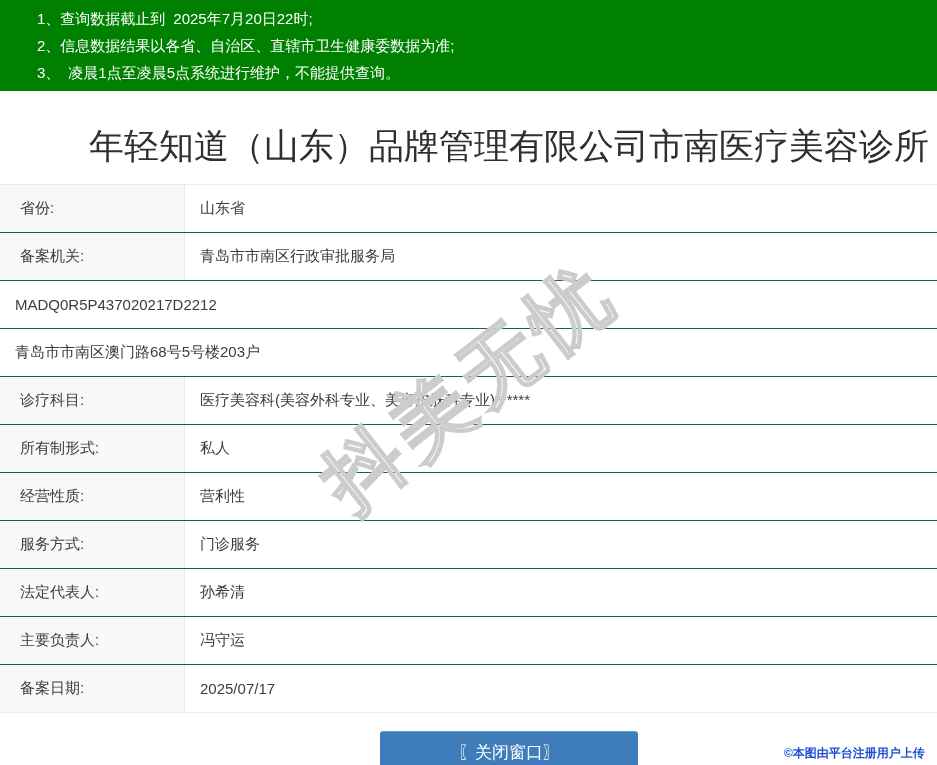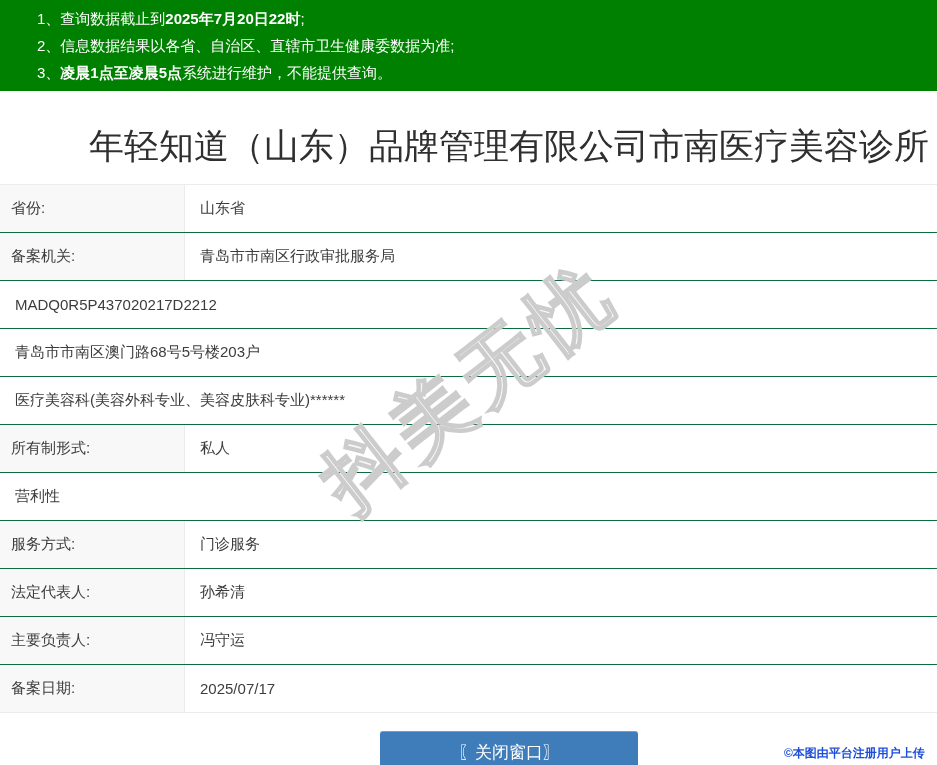--- a/index.html
+++ b/index.html
@@ -13,21 +13,21 @@
   .page { width: 1018px; position: relative; }
 
   
   .notice {
     background: #008000;
     color: #ffffff;
     padding: 5px 0 5px 37px;
     font-size: 15px;
   }
   .notice-line { line-height: 27px; white-space: nowrap; }
-  .notice-line .seg-bold { font-weight: bold; }
+  .notice-line .seg-bold { font-weight: normal; padding-left: 8px; }
 
   
   .page-title {
     margin-top: 33px;
     text-align: center;
     font-size: 35px;
     font-weight: 400;
     color: #2f2f2f;
     line-height: 44px;
     white-space: nowrap;
@@ -43,21 +43,21 @@
     height: 48px;
     border-bottom: 1px solid #0d6b3e;
   }
   .info-row:last-child { border-bottom: 1px solid #ececec; }
   .cell-label {
     width: 185px;
     background: #f8f8f8;
     border-right: 1px solid #ececec;
     display: flex;
     align-items: center;
-    padding-left: 11px;
+    padding-left: 20px;
     font-size: 15px;
     color: #3c3c3c;
   }
   .cell-value {
     flex: 1;
     display: flex;
     align-items: center;
     padding-left: 15px;
     font-size: 15px;
     color: #3c3c3c;
@@ -134,27 +134,29 @@
       <div class="cell-label">备案机关:</div>
       <div class="cell-value">青岛市市南区行政审批服务局</div>
     </div>
     <div class="info-row">
       <div class="cell-value">MADQ0R5P437020217D2212</div>
     </div>
     <div class="info-row">
       <div class="cell-value">青岛市市南区澳门路68号5号楼203户</div>
     </div>
     <div class="info-row">
+      <div class="cell-label">诊疗科目:</div>
       <div class="cell-value">医疗美容科(美容外科专业、美容皮肤科专业)******</div>
     </div>
     <div class="info-row">
       <div class="cell-label">所有制形式:</div>
       <div class="cell-value">私人</div>
     </div>
     <div class="info-row">
+      <div class="cell-label">经营性质:</div>
       <div class="cell-value">营利性</div>
     </div>
     <div class="info-row">
       <div class="cell-label">服务方式:</div>
       <div class="cell-value">门诊服务</div>
     </div>
     <div class="info-row">
       <div class="cell-label">法定代表人:</div>
       <div class="cell-value">孙希清</div>
     </div>

